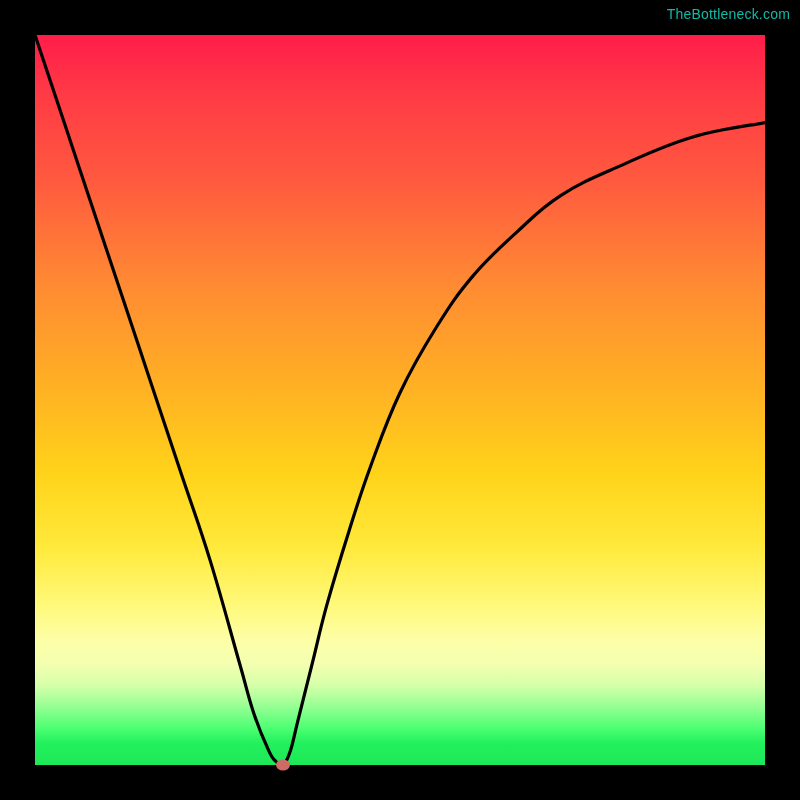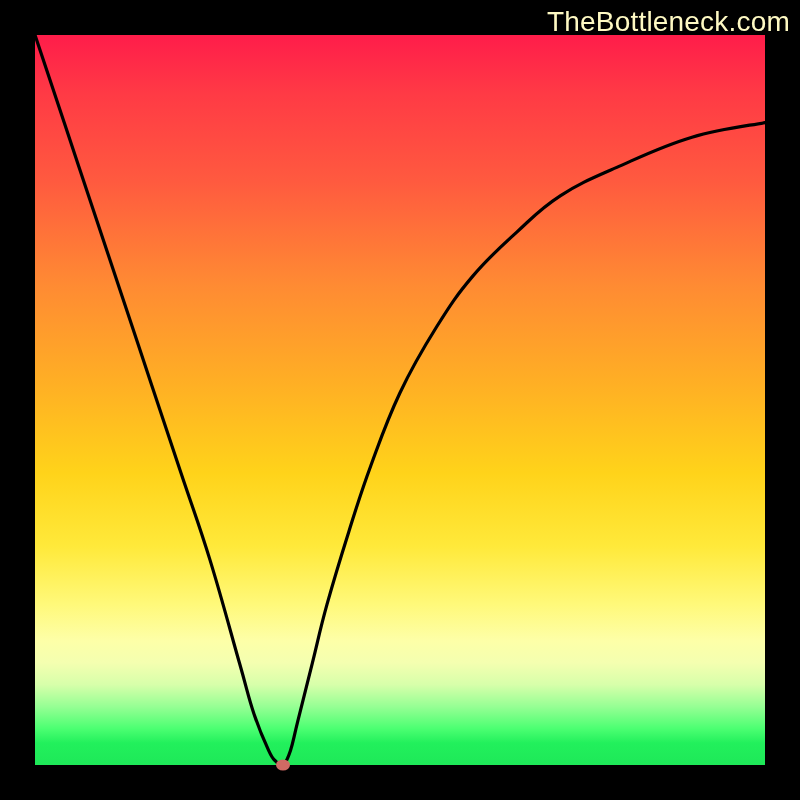--- a/index.html
+++ b/index.html
@@ -40,22 +40,22 @@
       #96ff94 92%,
       #4cff72 95%,
       #22f05c 97%,
       #1ee858 100%
     );
   }
   .watermark {
     position: absolute;
     top: 6px;
     right: 10px;
-    color: #fef9c3;
-    font-size: 28px;
+    color: #14b8a6;
+    font-size: 14px;
     font-weight: 500;
     letter-spacing: 0.2px;
     user-select: none;
   }
   svg.curve {
     position: absolute;
     left: 0;
     top: 0;
     width: 730px;
     height: 730px;

